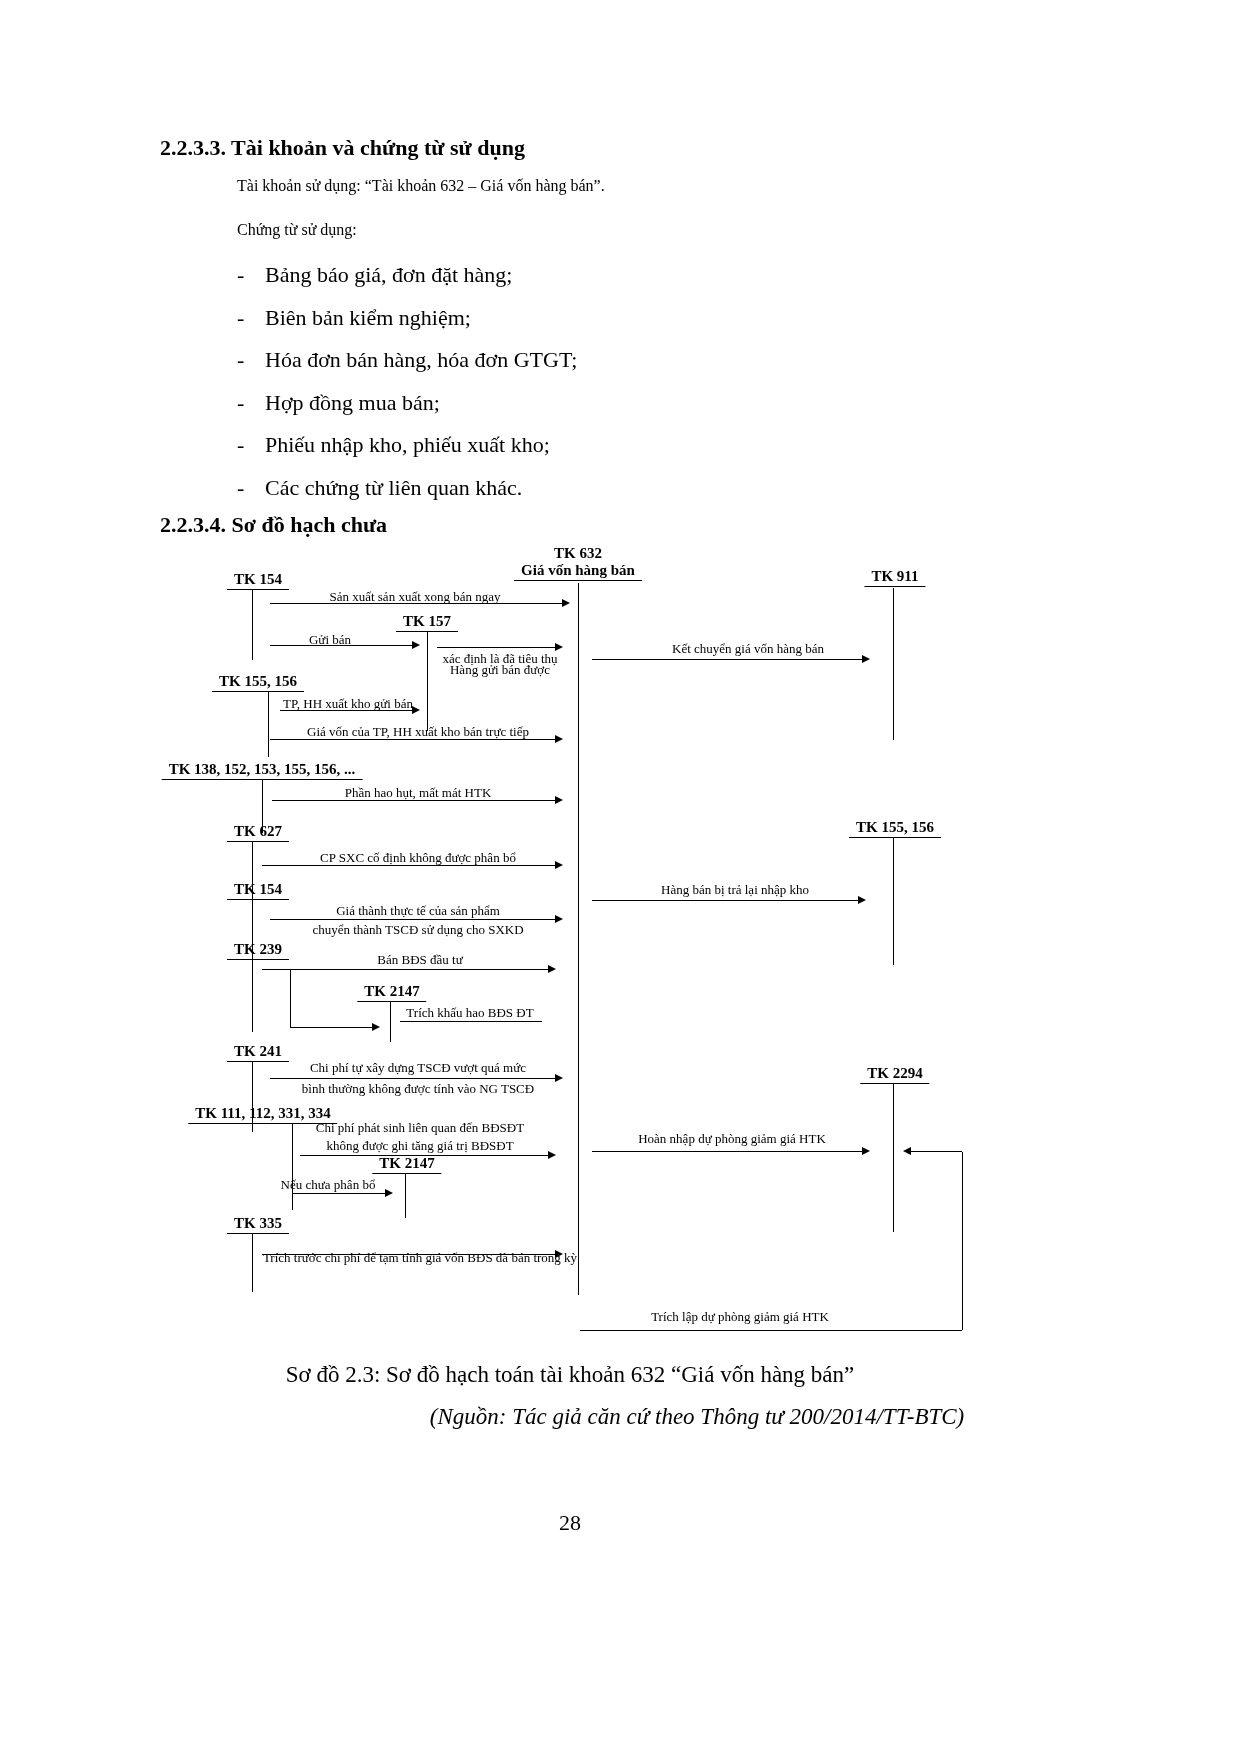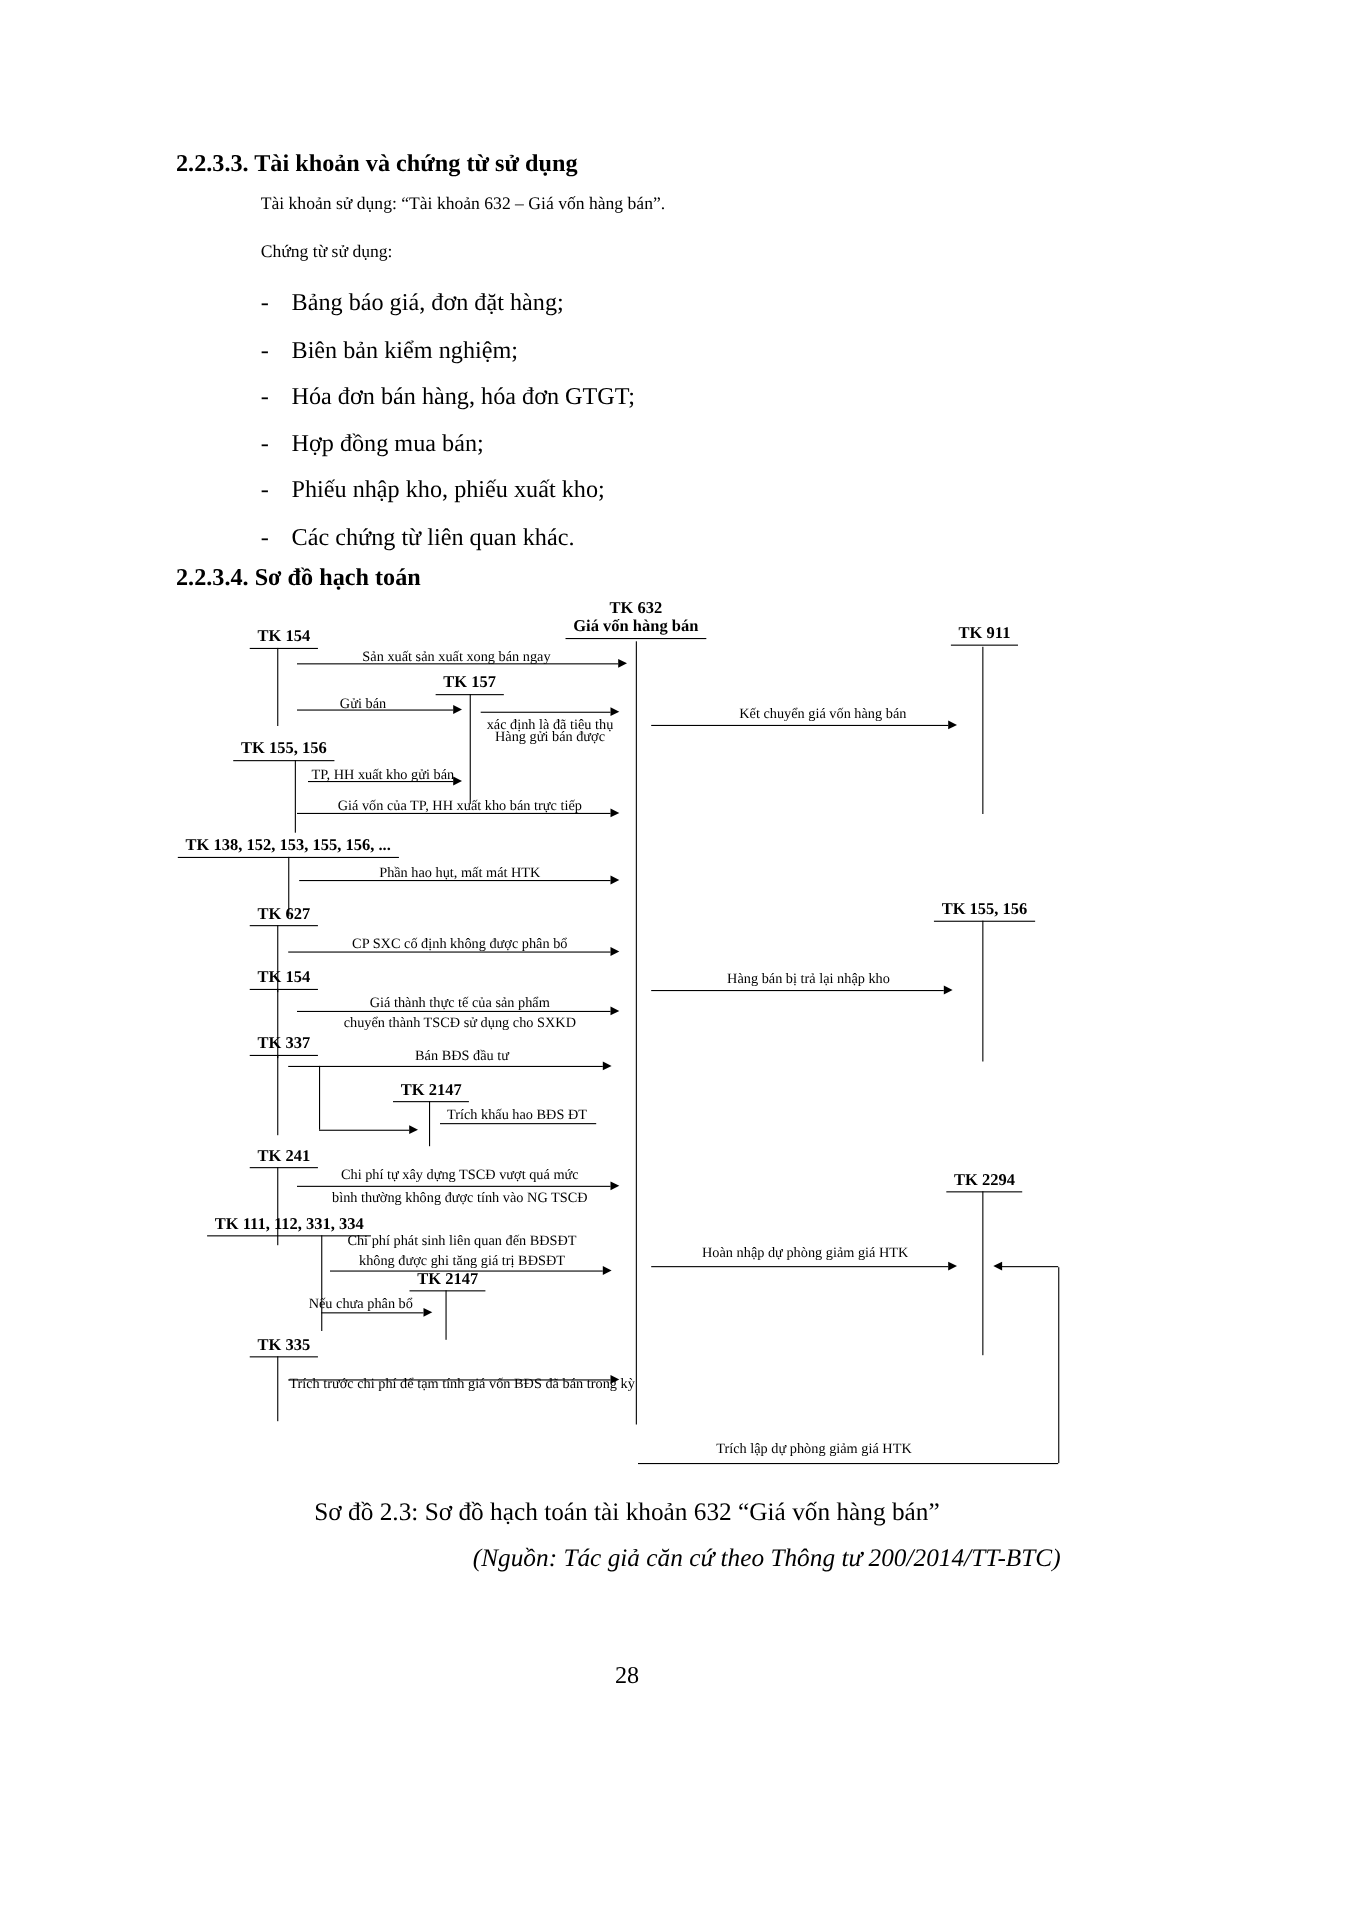--- a/index.html
+++ b/index.html
@@ -52,21 +52,21 @@
 </div>
 <div class="li-row" style="left:237px; top:432px;">
   <span class="marker">-</span>
   <span>Phiếu nhập kho, phiếu xuất kho;</span>
 </div>
 <div class="li-row" style="left:237px; top:475px;">
   <span class="marker">-</span>
   <span>Các chứng từ liên quan khác.</span>
 </div>
 
-<div class="h-title" style="left:160px; top:512px;">2.2.3.4. Sơ đồ hạch toán</div>
+<div class="h-title" style="left:160px; top:512px;">2.2.3.4. Sơ đồ hạch chưa</div>
 
 <div style="position:absolute; left:0; top:0; width:1240px; height:1754px;">
 
   <div class="acct" style="left:578px; top:545px;">
     <div>TK 632</div>
     <div>Giá vốn hàng bán</div>
   </div>
   <div class="vline" style="left:578px; top:583px; height:712px;"></div>
 
   <div class="acct" style="left:895px; top:568px;">TK 911</div>
@@ -83,21 +83,21 @@
 
   <div class="acct" style="left:262px; top:761px;">TK 138, 152, 153, 155, 156, ...</div>
   <div class="vline" style="left:262px; top:779px; height:54px;"></div>
 
   <div class="acct" style="left:258px; top:823px;">TK 627</div>
   <div class="vline" style="left:252px; top:841px; height:61px;"></div>
 
   <div class="acct" style="left:258px; top:881px;">TK 154</div>
   <div class="vline" style="left:252px; top:899px; height:63px;"></div>
 
-  <div class="acct" style="left:258px; top:941px;">TK 337</div>
+  <div class="acct" style="left:258px; top:941px;">TK 239</div>
   <div class="vline" style="left:252px; top:959px; height:73px;"></div>
 
   <div class="acct" style="left:392px; top:983px;">TK 2147</div>
   <div class="vline" style="left:390px; top:1001px; height:41px;"></div>
 
   <div class="acct" style="left:258px; top:1043px;">TK 241</div>
   <div class="vline" style="left:252px; top:1061px; height:71px;"></div>
 
   <div class="acct" style="left:263px; top:1105px;">TK 111, 112, 331, 334</div>
   <div class="vline" style="left:292px; top:1123px; height:87px;"></div>

